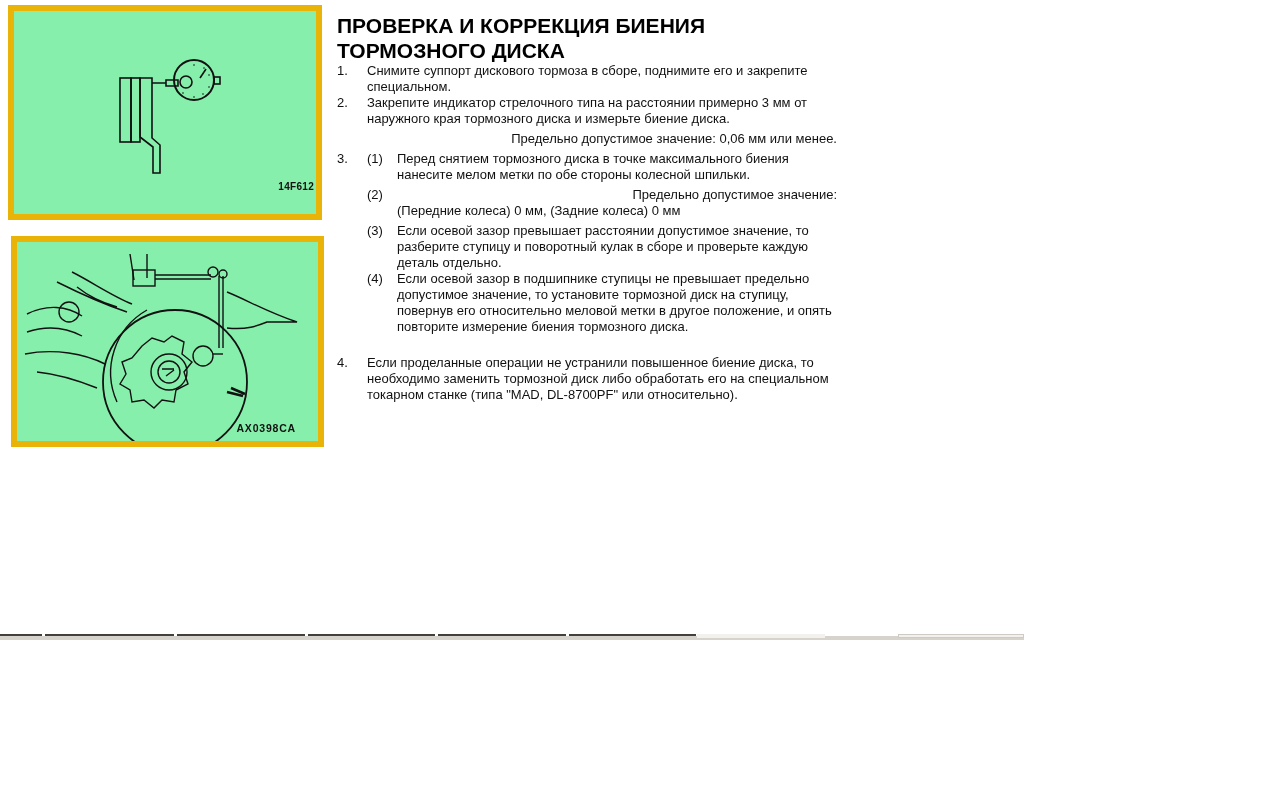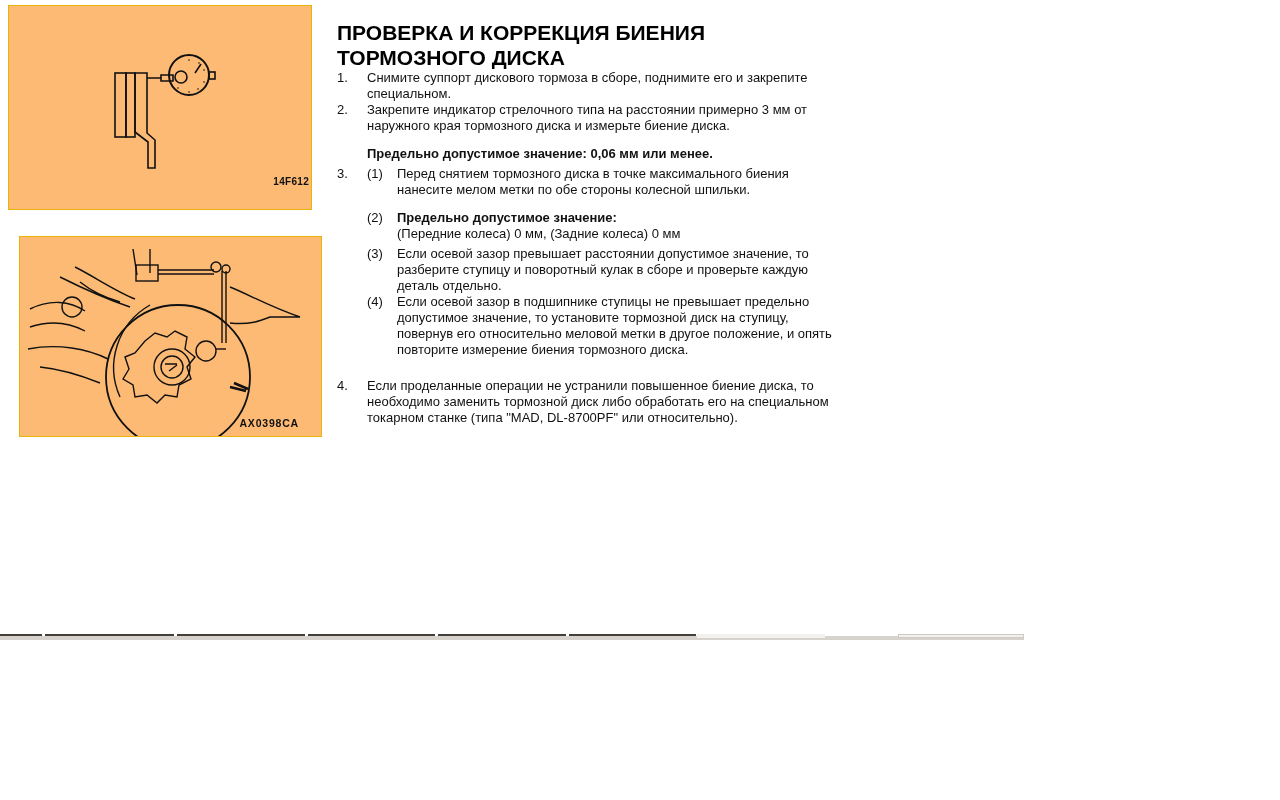--- a/index.html
+++ b/index.html
@@ -1,33 +1,33 @@
 <!DOCTYPE html>
 <html><head>
 <meta charset="utf-8">
 <style>
   html, body { margin: 0; padding: 0; background: #ffffff; }
   body { width: 1280px; height: 800px; position: relative; overflow: hidden;
          font-family: "Liberation Sans", sans-serif; color: #111; }
 
-  .fig { position: absolute; border: 1px solid #eab308; background: #fdba74; }
+  .fig { position: absolute; border: 6px solid #eab308; background: #86efac; }
   #fig1 { left: 8px; top: 5px; width: 302px; height: 203px; }
-  #fig2 { left: 11px; top: 236px; width: 301px; height: 199px; margin-left: 8px; }
+  #fig2 { left: 11px; top: 236px; width: 301px; height: 199px; }
   .fig svg { position: absolute; left: 0; top: 0; }
   .fig-code { position: absolute; font-weight: bold; font-size: 10px; letter-spacing: 0.3px; color: #111; }
   #fig1 .fig-code { right: 2px; bottom: 22px; }
   #fig2 .fig-code { right: 22px; bottom: 7px; font-size: 10.5px; letter-spacing: 0.8px; }
 
-  .doc { position: absolute; left: 337px; top: 20px; width: 500px; }
+  .doc { position: absolute; left: 337px; top: 13px; width: 500px; }
   .title { font-weight: bold; font-size: 21px; line-height: 25px; margin: 0; color: #000; }
   .step { position: relative; font-size: 13px; line-height: 16px; padding-left: 30px; }
   .step .num { position: absolute; left: 0; top: 0; }
   .sub { position: relative; padding-left: 30px; }
   .sub .snum { position: absolute; left: 0; top: 0; }
-  .spec { font-weight: bold; margin-top: 12px; }
+  .spec { font-weight: normal; margin-top: 4px; text-align: right; }
   .gap4 { margin-top: 4px; }
 
   .scrollbar { position: absolute; left: 0; top: 634px; width: 1024px; height: 6px; }
   .sb-seg { position: absolute; top: 0; height: 2px; background: #443f3a; }
   .sb-track { position: absolute; top: 2px; left: 0; width: 1024px; height: 4px; background: #d6d2cc; }
   .sb-light { position: absolute; top: 0; height: 4px; background: #f3f1ee; }
 </style>
 </head>
 <body>
 

